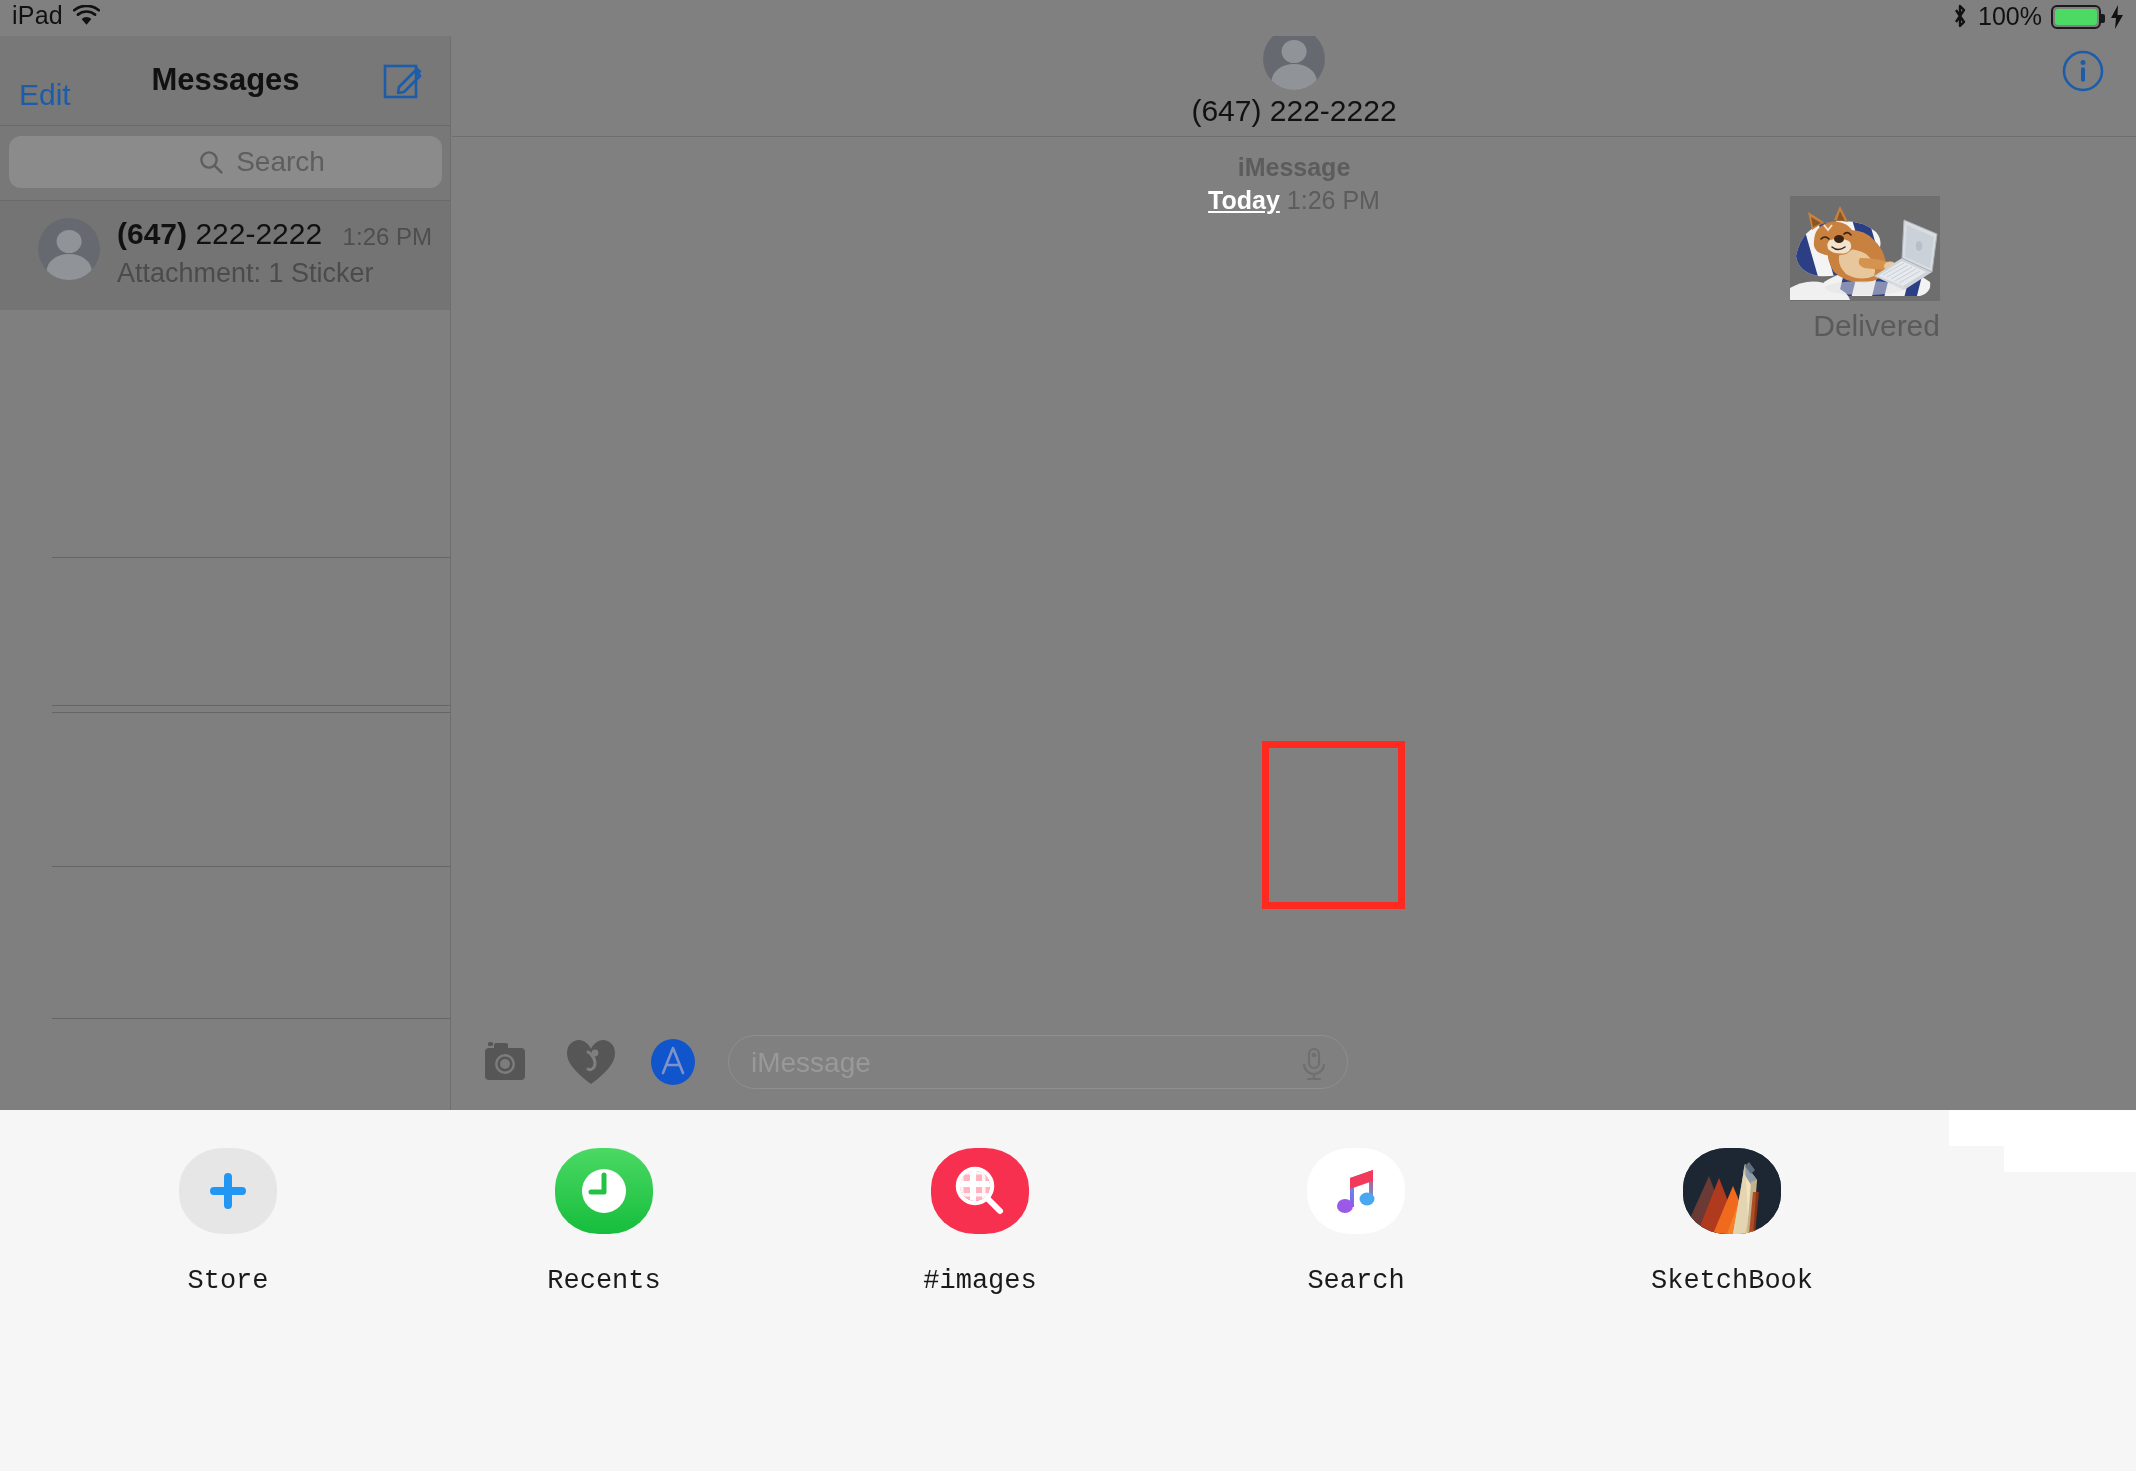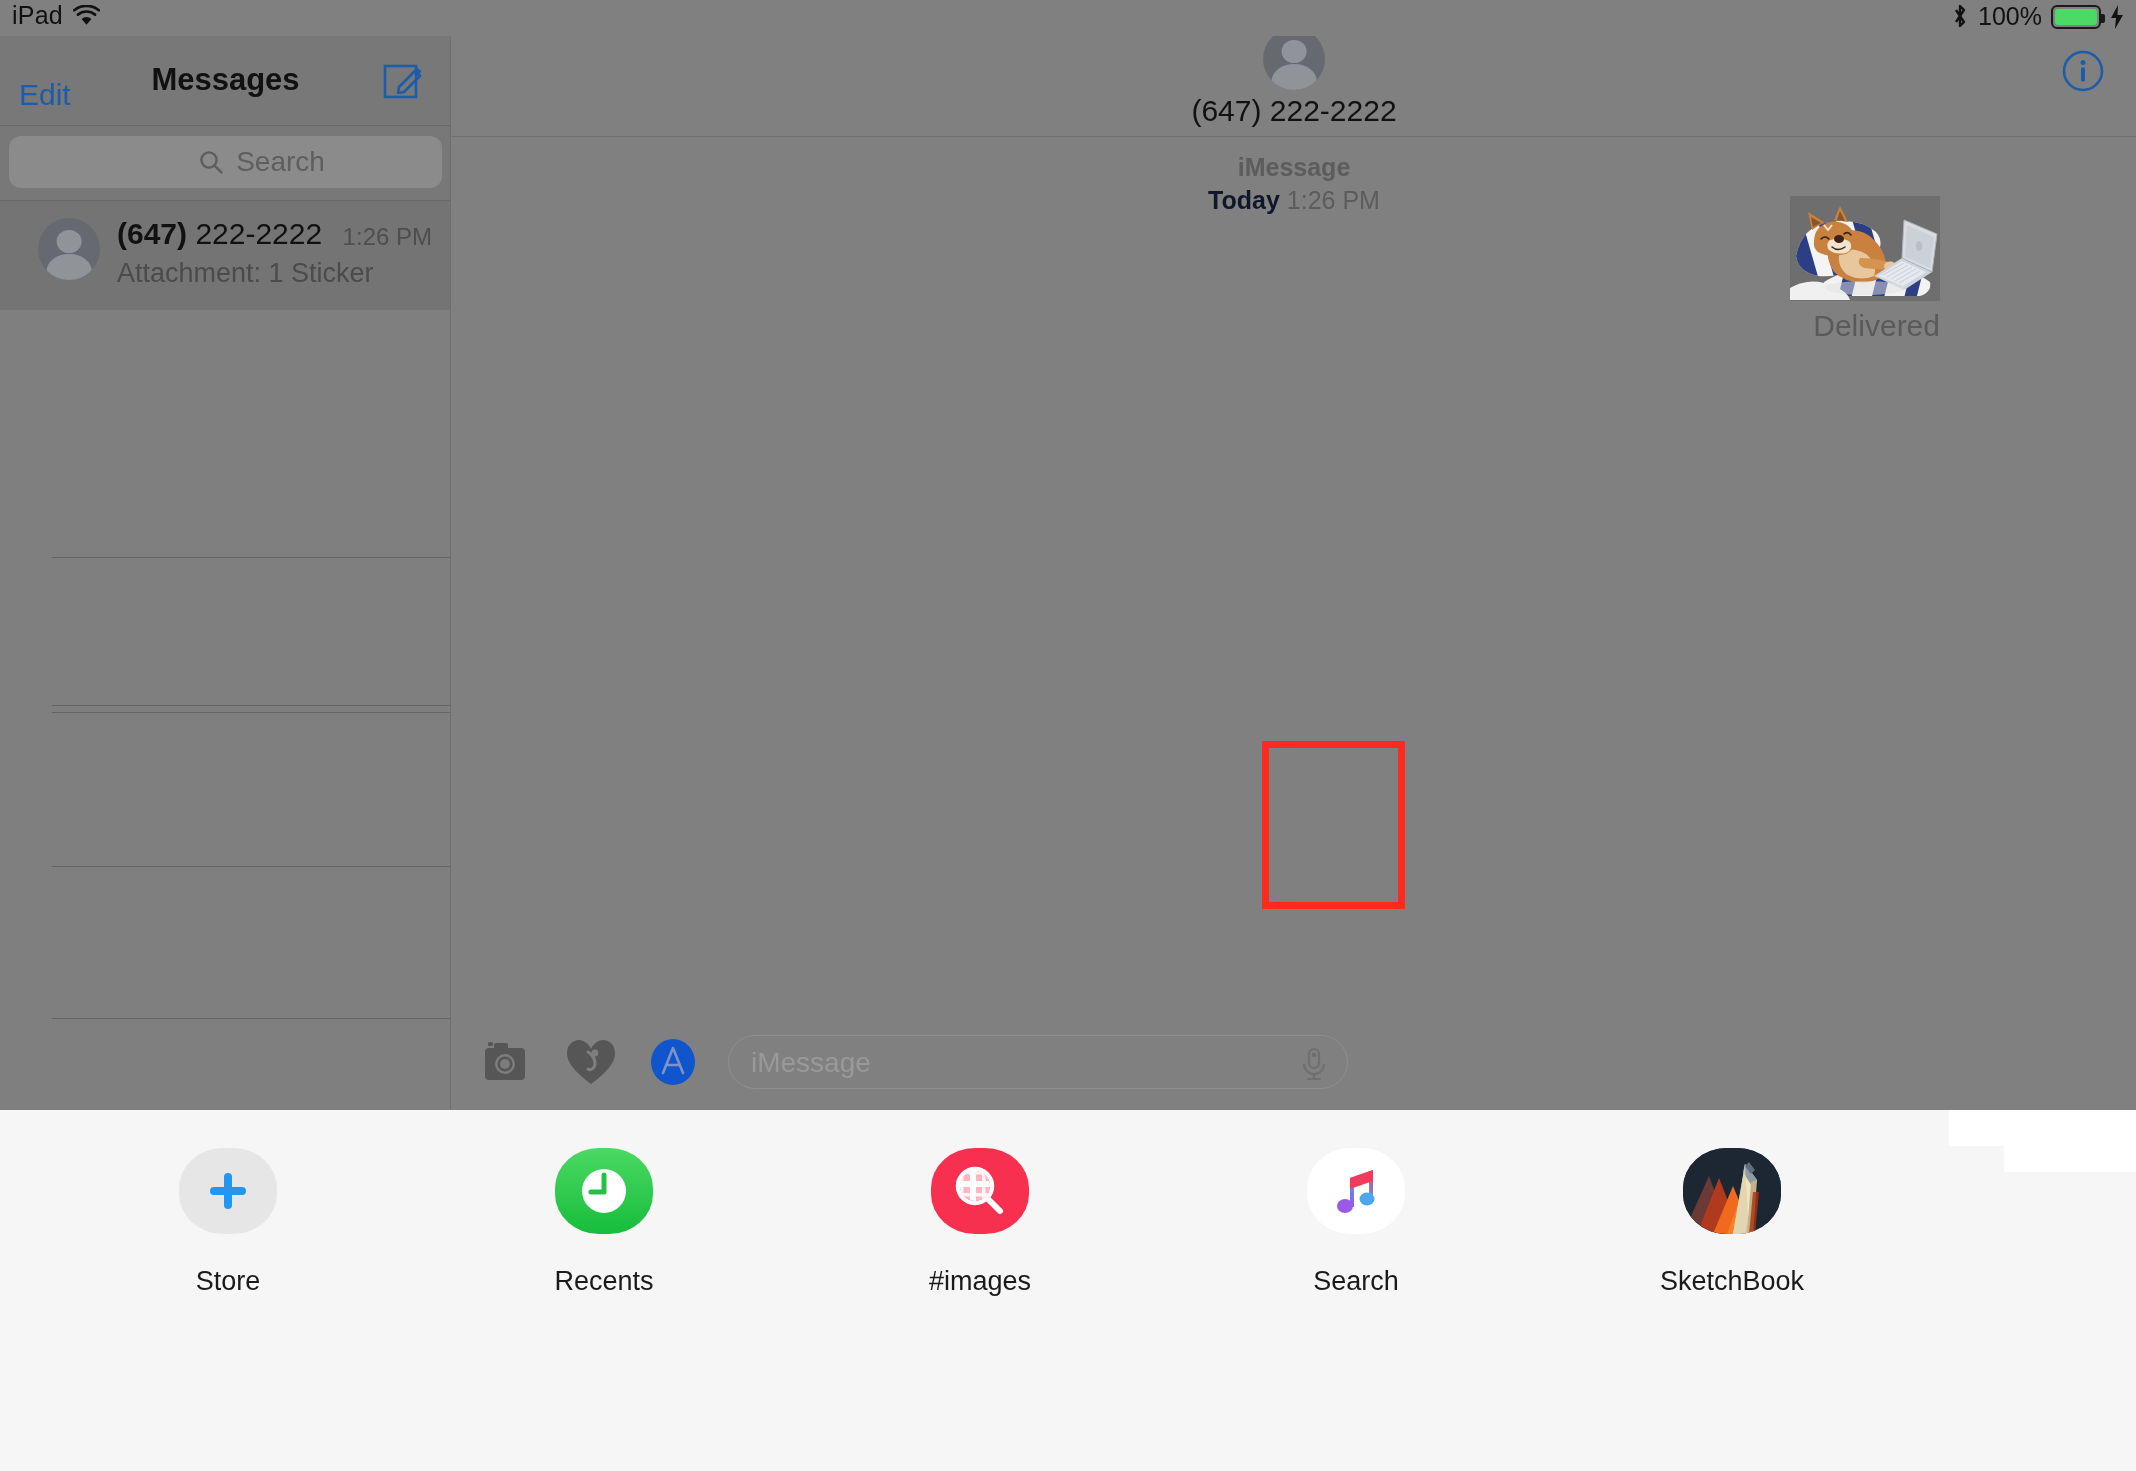--- a/index.html
+++ b/index.html
@@ -182,21 +182,21 @@
     position: absolute; right: 30px; top: 12px;
     width: 46px; height: 46px;
     background: none; border: none; padding: 0; cursor: pointer;
   }
   #thread-meta {
     position: absolute; left: 0; top: 115px; width: 1684px;
     text-align: center; line-height: 1.32;
   }
   #thread-service { font-size: 25px; font-weight: bold; color: #5c5c5c; }
   #thread-date { font-size: 25px; color: #5c5c5c; }
-  #thread-date b { color: #0f172a; }
+  #thread-date b { color: #ffffff; text-decoration: underline; }
 
   
   #sticker-block {
     position: absolute; right: 196px; top: 160px;
     width: 150px;
   }
   #sticker-img {
     position: relative;
     width: 150px; height: 105px;
     background: #6e6e6e;
@@ -238,20 +238,21 @@
   #mic-btn {
     position: absolute; right: 12px; top: 6px;
     width: 42px; height: 42px;
   }
 
   
   #app-drawer {
     position: absolute; left: 0; top: 1110px;
     width: 2136px; height: 361px;
     background: #f6f6f6;
+    font-family: Liberation Mono, monospace;
   }
   #drawer-white-patch {
     position: absolute; left: 1949px; top: 0;
     width: 187px; height: 36px;
     background: #ffffff;
   }
   #drawer-white-patch2 {
     position: absolute; left: 2004px; top: 0;
     width: 132px; height: 62px;
     background: #ffffff;

